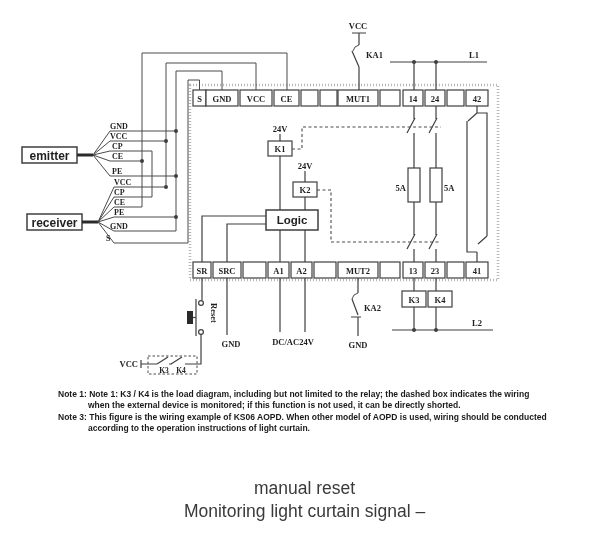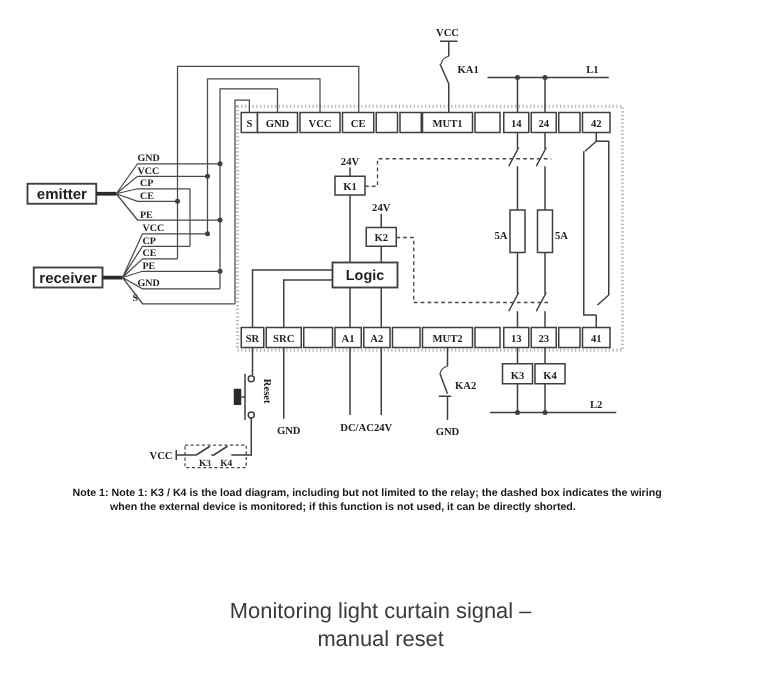--- a/index.html
+++ b/index.html
@@ -191,20 +191,21 @@
   <text class="small" x="440" y="303" text-anchor="middle">K4</text>
   <path class="wire" d="M436,307 V330"></path>
   <path class="wire" d="M392,330 H493"></path>
   <circle class="dot" cx="414" cy="330" r="2"></circle>
   <circle class="dot" cx="436" cy="330" r="2"></circle>
   <text class="small" x="472" y="326">L2</text>
 </svg>
 
 <div class="notes">
   <div class="note"><span>Note 1:</span> <span>Note 1: K3 / K4 is the load diagram, including but not limited to the relay; the dashed box indicates the wiring when the external device is monitored; if this function is not used, it can be directly shorted.</span></div>
+  <div class="note"><span>Note 3:</span> <span>This figure is the wiring example of KS06 AOPD. When other model of AOPD is used, wiring should be conducted according to the operation instructions of light curtain.</span></div>
 </div>
 
 <div class="title">
+  <div>manual reset</div>
   <div>Monitoring light curtain signal –</div>
-  <div>manual reset</div>
 </div>
 
 </div>
 
 </body></html>

